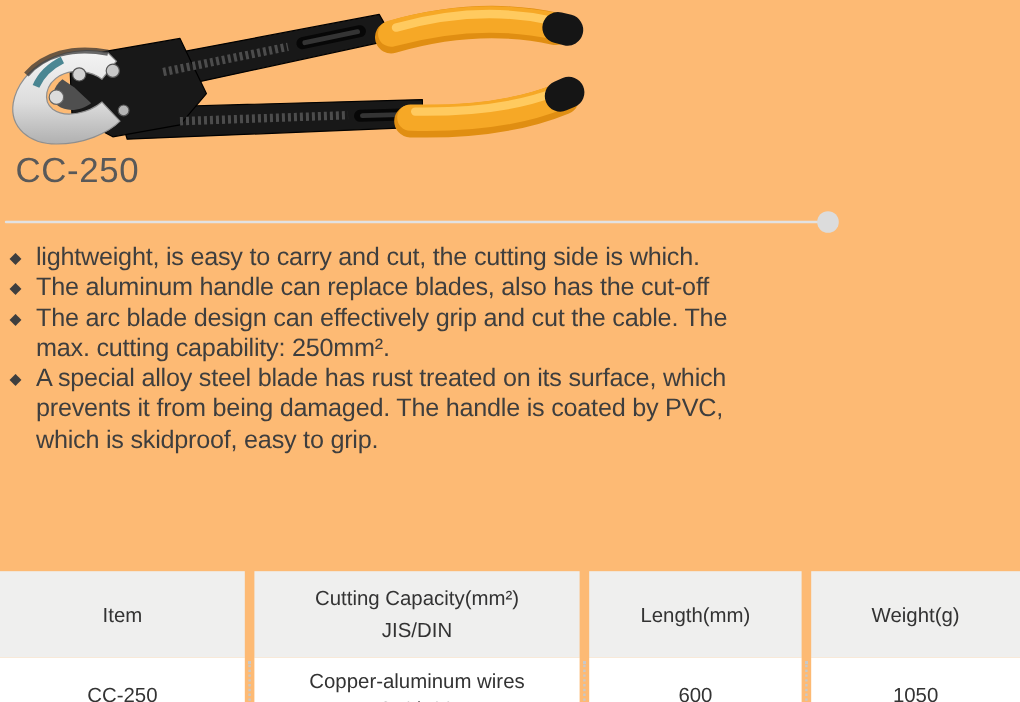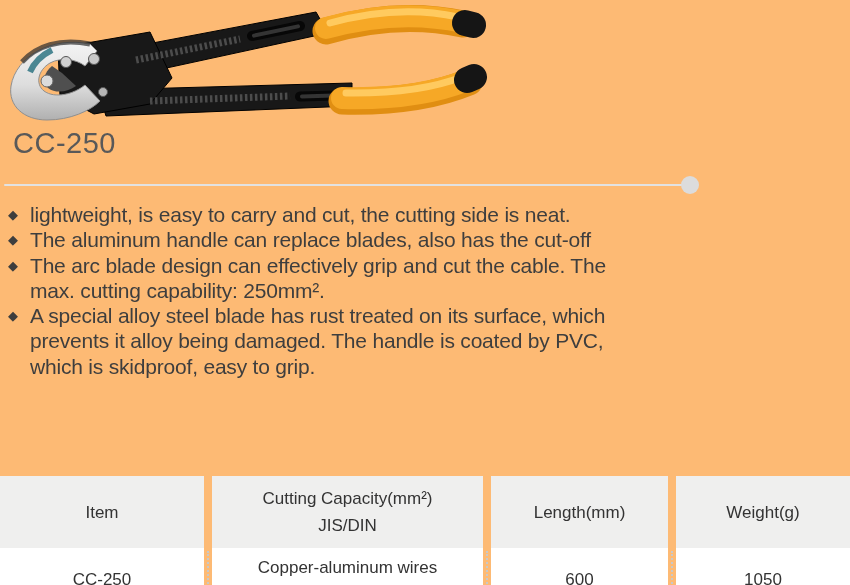--- a/index.html
+++ b/index.html
@@ -112,41 +112,41 @@
 
   <h1 class="model-title">CC-250</h1>
 
   <div class="divider"></div>
   <div class="divider-dot"></div>
 
   <div class="features">
     <div class="feature">
       <span class="diamond">◆</span>
       <div class="flines">
-        <div>lightweight, is easy to carry and cut, the cutting side is neat.</div>
+        <div>lightweight, is easy to carry and cut, the cutting side is which.</div>
       </div>
     </div>
     <div class="feature">
       <span class="diamond">◆</span>
       <div class="flines">
         <div>The aluminum handle can replace blades, also has the cut-off</div>
       </div>
     </div>
     <div class="feature">
       <span class="diamond">◆</span>
       <div class="flines">
         <div>The arc blade design can effectively grip and cut the cable. The</div>
         <div>max. cutting capability: 250mm².</div>
       </div>
     </div>
     <div class="feature">
       <span class="diamond">◆</span>
       <div class="flines">
         <div>A special alloy steel blade has rust treated on its surface, which</div>
-        <div>prevents it alloy being damaged. The handle is coated by PVC,</div>
+        <div>prevents it from being damaged. The handle is coated by PVC,</div>
         <div>which is skidproof, easy to grip.</div>
       </div>
     </div>
   </div>
 
   <div class="spec">
     <div class="spec-head">
       <div class="hcell">
         <span>Item</span>
       </div>

